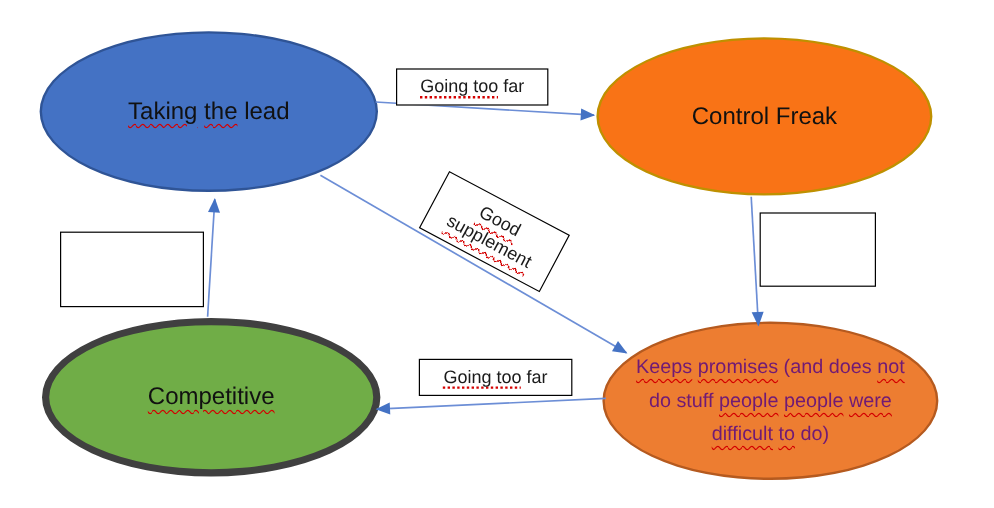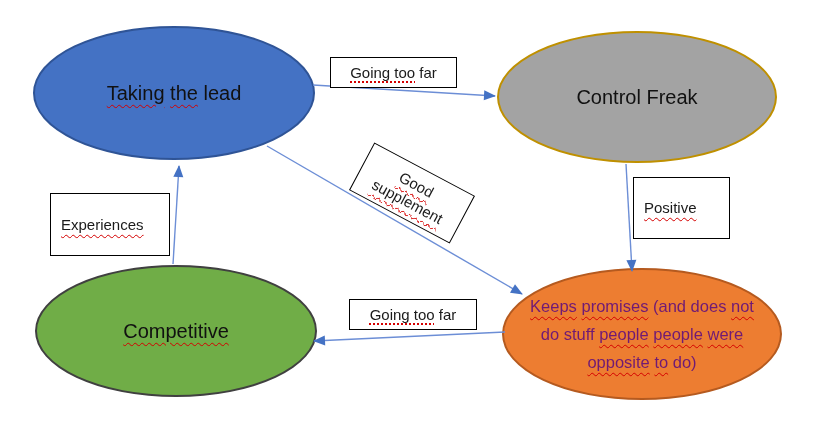--- a/index.html
+++ b/index.html
@@ -18,22 +18,22 @@
     position: absolute;
     border-radius: 50%;
     display: flex;
     align-items: center;
     justify-content: center;
     text-align: center;
     box-sizing: border-box;
     z-index: 1;
   }
   .node-blue   { left: 33px;  top: 26px;  width: 282px; height: 134px; background: #4472C4; border: 2px solid #2F5496; }
-  .node-gold   { left: 497px; top: 31px;  width: 280px; height: 132px; background: #a3a3a3; border: 2px solid #BF9000; }
-  .node-green  { left: 35px;  top: 265px; width: 282px; height: 132px; background: #70AD47; border: 2px solid #404040; }
+  .node-gold   { left: 497px; top: 31px;  width: 280px; height: 132px; background: #f97316; border: 2px solid #BF9000; }
+  .node-green  { left: 35px;  top: 265px; width: 282px; height: 132px; background: #70AD47; border: 6px solid #404040; }
   .node-orange { left: 502px; top: 268px; width: 280px; height: 132px; background: #ED7D31; border: 2px solid #B55A1F; }
 
   .node-label-large { font-size: 20px; line-height: 1.15; color: #111111; }
   .node-label-small { font-size: 16.5px; line-height: 28px; color: #701a75; width: 262px; }
   .tline { display: block; }
 
   
   #connectors { position: absolute; left: 0; top: 0; z-index: 2; }
   .conn { stroke: #6C8ED6; stroke-width: 1.4; fill: none; }
 
@@ -95,21 +95,21 @@
   </div>
 
   <div class="node node-green">
     <div class="node-label-large"><span class="seg wavy">Competitive</span></div>
   </div>
 
   <div class="node node-orange">
     <div class="node-label-small">
       <span class="tline"><span class="seg wavy">Keeps</span><span class="seg"> </span><span class="seg wavy">promises</span><span class="seg"> (and does </span><span class="seg wavy">not</span></span>
       <span class="tline"><span class="seg">do stuff </span><span class="seg wavy">people</span><span class="seg"> </span><span class="seg wavy">people</span><span class="seg"> </span><span class="seg wavy">were</span></span>
-      <span class="tline"><span class="seg wavy">opposite</span><span class="seg"> </span><span class="seg wavy">to</span><span class="seg"> do)</span></span>
+      <span class="tline"><span class="seg wavy">difficult</span><span class="seg"> </span><span class="seg wavy">to</span><span class="seg"> do)</span></span>
     </div>
   </div>
 
   <svg id="connectors" width="828" height="423" viewBox="0 0 828 423">
     <defs>
       <marker id="ah" markerUnits="userSpaceOnUse" markerWidth="14" markerHeight="12" refX="12" refY="5.5" orient="auto">
         <path d="M1,0.5 L13,5.5 L1,10.5 Z" fill="#4472C4"></path>
       </marker>
     </defs>
     <line class="conn" x1="313" y1="85" x2="495" y2="96" marker-end="url(#ah)"></line>
@@ -122,24 +122,22 @@
   <div class="lblbox center box-going-top">
     <span class="bline"><span class="seg dotu">Going too</span><span class="seg"> far</span></span>
   </div>
 
   <div class="lblbox center box-good">
     <span class="seg wavy">Good</span>
     <span class="seg wavy">supplement</span>
   </div>
 
   <div class="lblbox leftal box-positive">
-    <span class="bline"><span class="seg wavy">Positive</span></span>
   </div>
 
   <div class="lblbox leftal box-experiences">
-    <span class="bline"><span class="seg wavy">Experiences</span></span>
   </div>
 
   <div class="lblbox center box-going-bottom">
     <span class="bline"><span class="seg dotu">Going too</span><span class="seg"> far</span></span>
   </div>
 
 </div>
 
 </body></html>

